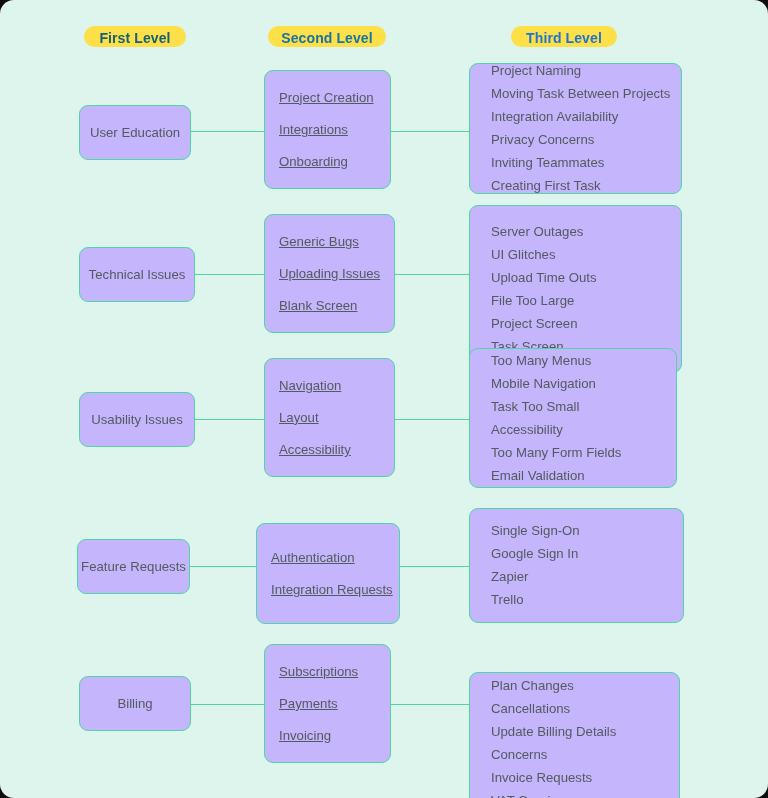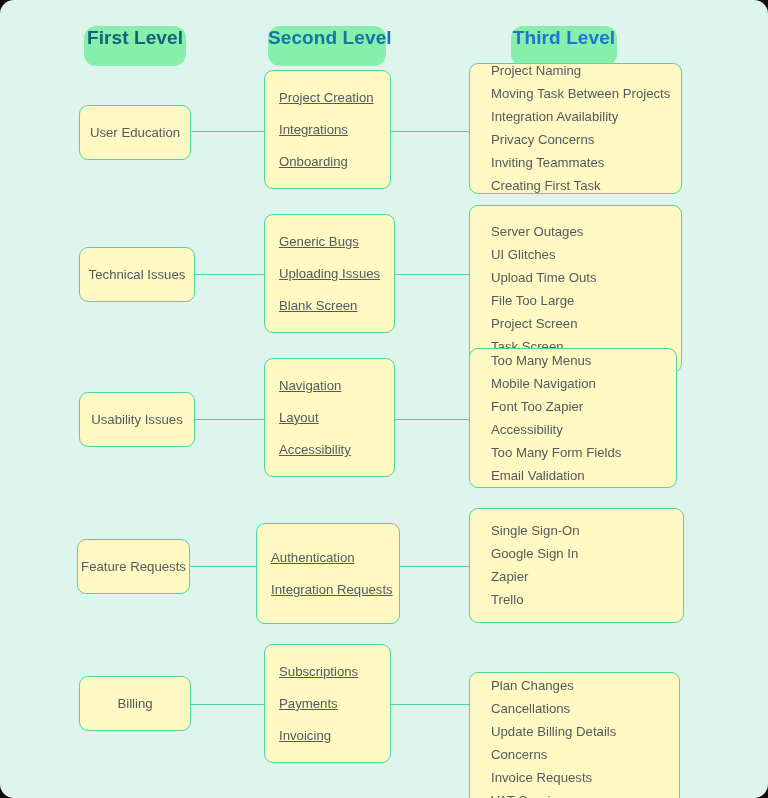--- a/index.html
+++ b/index.html
@@ -20,39 +20,39 @@
     background: #ddf5ec;
     border-radius: 14px;
     box-sizing: border-box;
     overflow: hidden;
   }
 
   
   .hdr {
     position: absolute;
     top: 26px;
-    height: 40px;
+    height: 21px;
     line-height: 24px;
     text-align: center;
-    background: #86efac;
+    background: #fde047;
     border-radius: 12px;
-    font-size: 19px;
+    font-size: 14px;
     font-weight: 600;
     letter-spacing: .1px;
     white-space: nowrap;
   }
   #hdr1 { left: 84px;  width: 102px; color: #15607a; }
   #hdr2 { left: 268px; width: 118px; color: #1673a8; }
   #hdr3 { left: 511px; width: 106px; color: #1f73d4; }
 
   
   .box {
     position: absolute;
     box-sizing: border-box;
-    background: #fef9c3;
+    background: #c4b5fd;
     border: 1.4px solid #4ed7a2;
     border-radius: 9px;
     color: #555a5e;
     font-size: 13.2px;
   }
   .lvl1 {
     display: flex;
     align-items: center;
     justify-content: center;
     text-align: center;
@@ -132,21 +132,21 @@
         <span>Usability Issues</span>
       </div>
       <div class="box lvl2" style="left: 264px; top: 358px; width: 131px; height: 119px;">
         <div class="row">Navigation</div>
         <div class="row">Layout</div>
         <div class="row">Accessibility</div>
       </div>
       <div class="box lvl3" style="left: 469px; top: 348px; width: 208px; height: 140px;">
         <div class="row">Too Many Menus</div>
         <div class="row">Mobile Navigation</div>
-        <div class="row">Font Too Zapier</div>
+        <div class="row">Task Too Small</div>
         <div class="row">Accessibility</div>
         <div class="row">Too Many Form Fields</div>
         <div class="row">Email Validation</div>
       </div>
       <div class="conn" style="left: 190px; top: 566px; width: 66px;"></div>
       <div class="conn" style="left: 400px; top: 566px; width: 69px;"></div>
       <div class="box lvl1" style="left: 77px; top: 539px; width: 113px; height: 55px;">
         <span>Feature Requests</span>
       </div>
       <div class="box lvl2" style="left: 256px; top: 515px; width: 144px; height: 101px; margin-top: 8px;">

